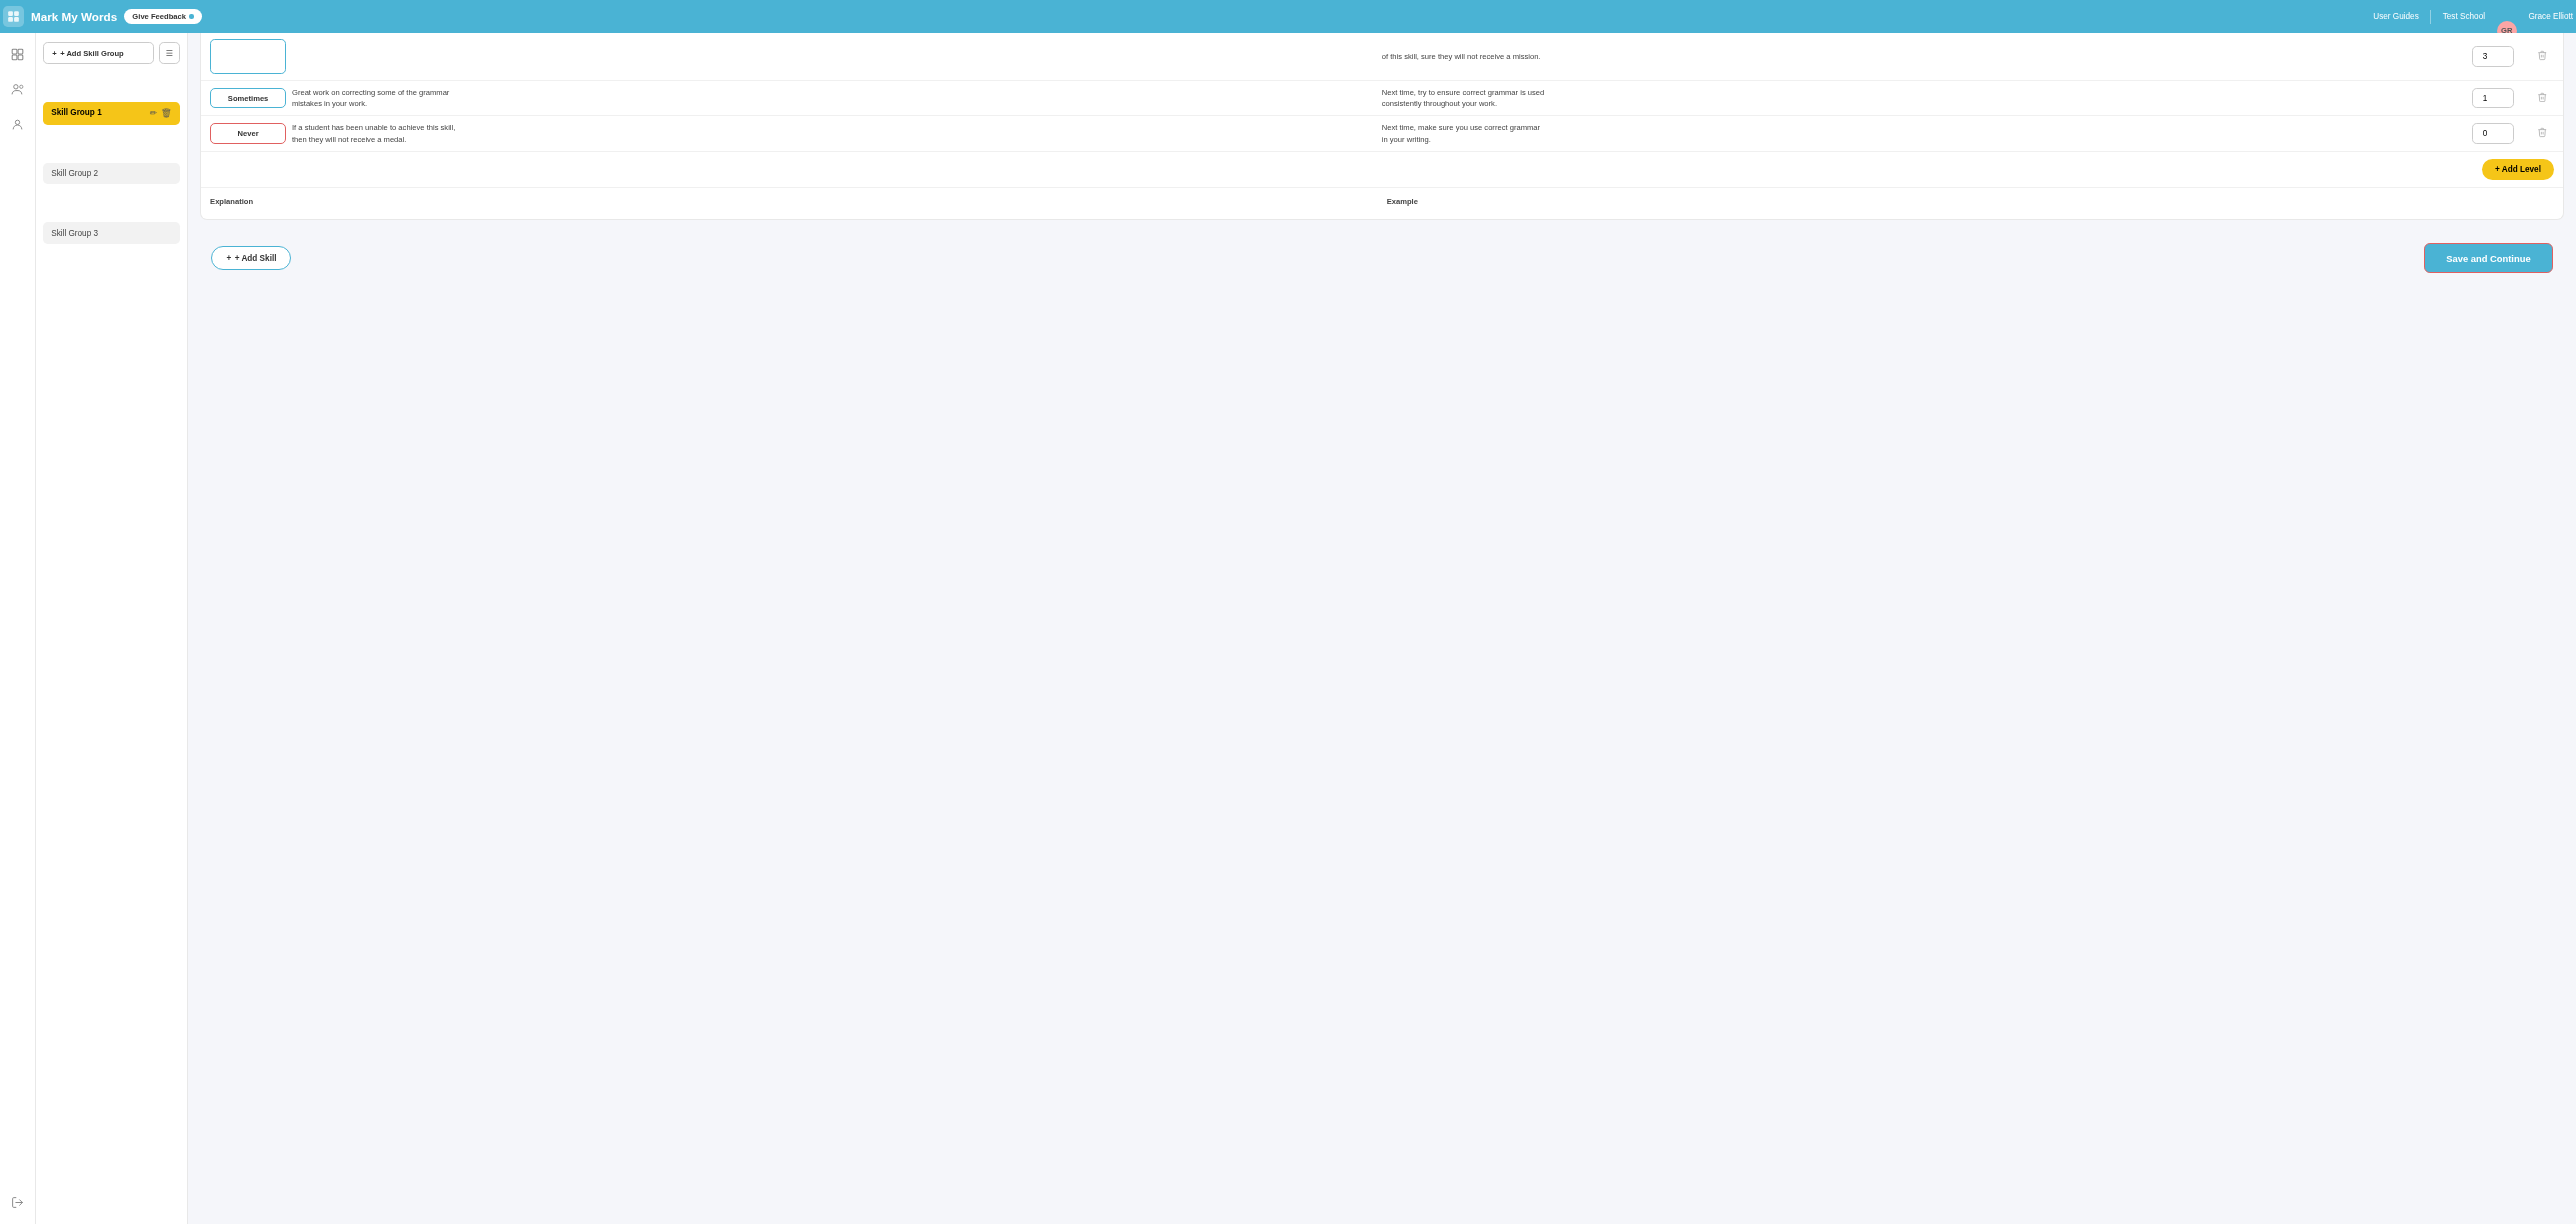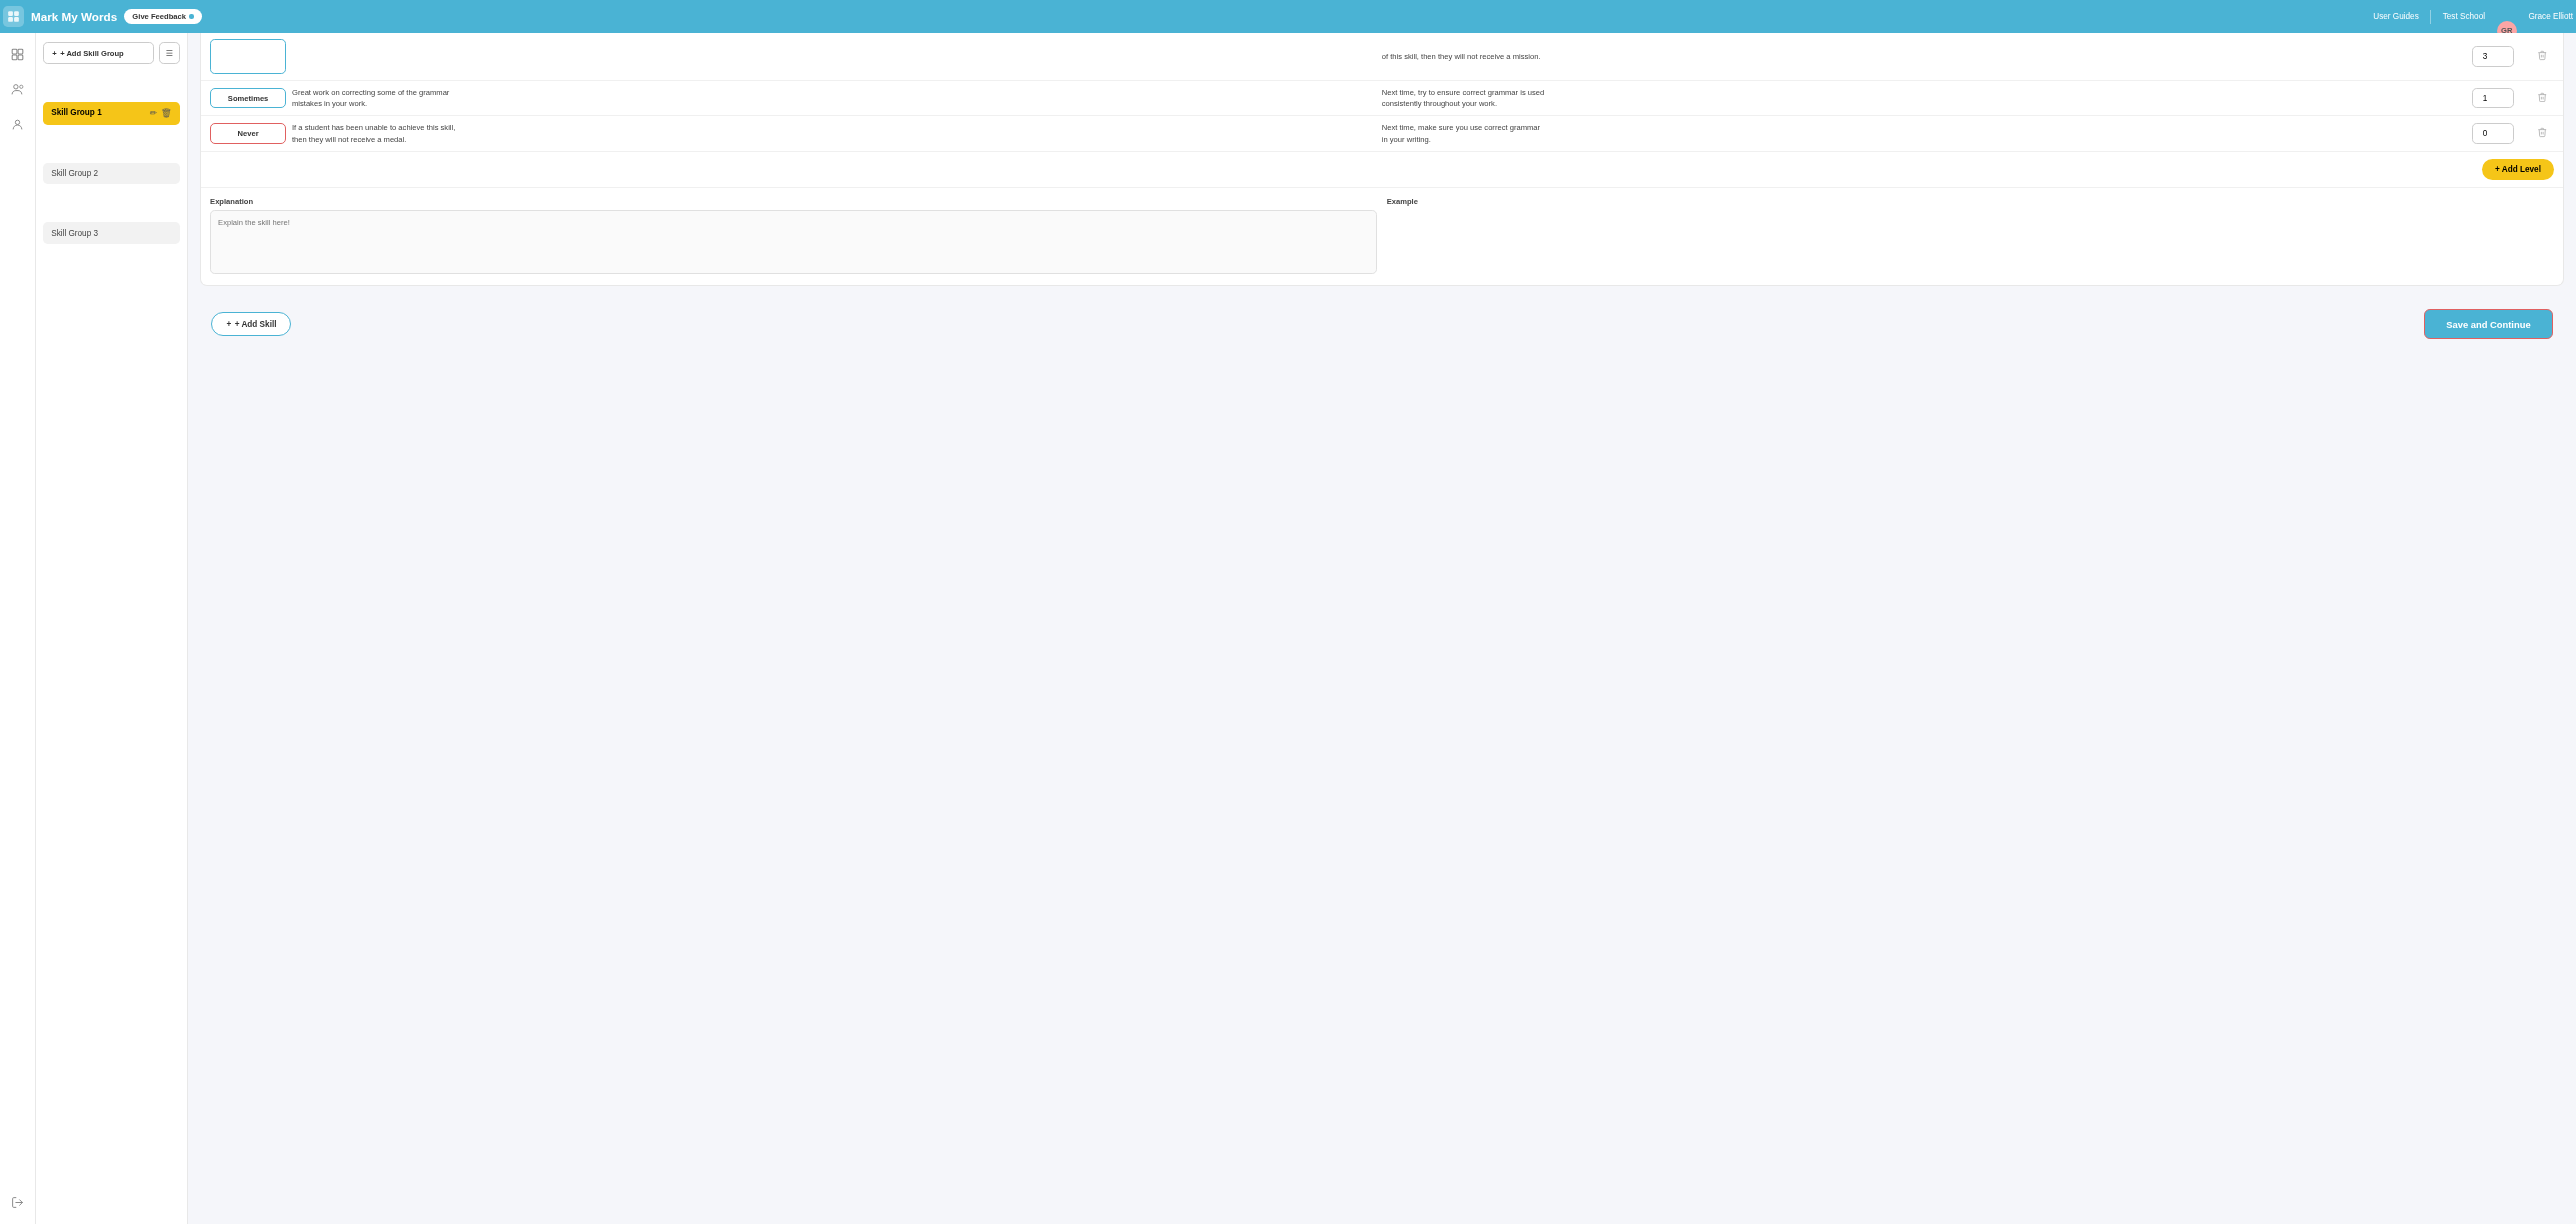--- a/index.html
+++ b/index.html
@@ -330,21 +330,21 @@
     </div>
   </div>
 
   <div class="main">
     <div class="content-area">
 
       <div class="top-partial-card">
         <div class="partial-row">
           <div style="border:1.2px solid #4ab3d4;border-radius:4.7px;padding:4.7px 7px;font-size:7.6px;font-weight:600;background:white;min-height:35px;"></div>
           <div class="level-text"></div>
-          <div class="level-text">of this skill, then they will not receive a mission.</div>
+          <div class="level-text">of this skill, sure they will not receive a mission.</div>
           <input class="level-number-input" type="number" value="3" readonly="" style="">
           <button class="level-delete-btn">
             <svg width="10.5" height="10.5" viewBox="0 0 24 24" fill="none" stroke="#aaa" stroke-width="1.8">
               <polyline points="3,6 5,6 21,6"></polyline>
                 <path d="M19,6l-1,14a2,2,0,0,1-2,2H8a2,2,0,0,1-2-2L5,6"></path>
                 <path d="M10,11v6"></path>
                 <path d="M14,11v6"></path>
                 <path d="M9,6V4a1,1,0,0,1,1-1h4a1,1,0,0,1,1,1v2"></path>
             </svg>
           </button>
@@ -382,21 +382,20 @@
           </button>
         </div>
 
         <div class="add-level-row">
           <button class="add-level-btn">+ Add Level</button>
         </div>
 
         <div class="explanation-section">
           <div>
             <div class="field-label">Explanation</div>
-            <textarea class="field-textarea" placeholder="Explain the skill here!" style=""></textarea>
           </div>
           <div>
             <div class="field-label">Example</div>
           </div>
         </div>
       </div>
 
       <div class="bottom-bar">
         <button class="add-skill-btn">
           <span>+</span>

